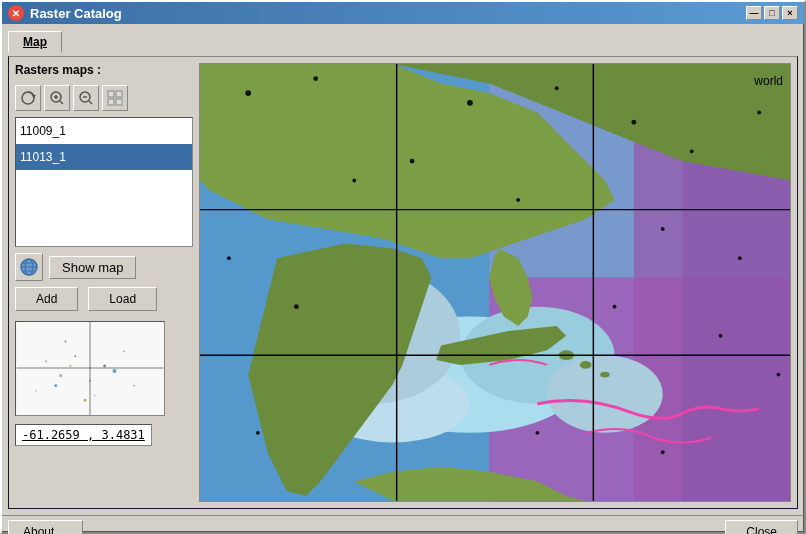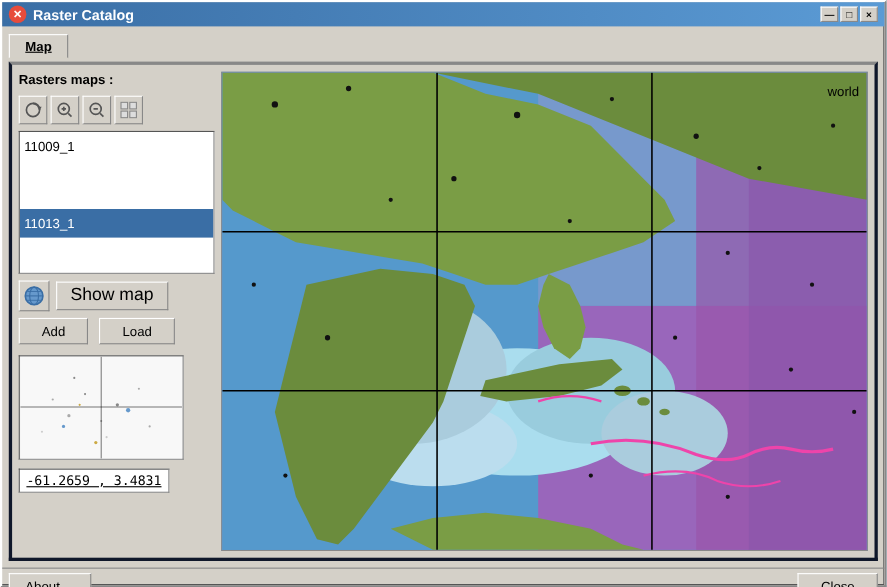--- a/index.html
+++ b/index.html
@@ -97,21 +97,21 @@
       position: relative;
       top: 1px;
     }
     .tab.active {
       background: #d4d0c8;
       border-bottom: 1px solid #d4d0c8;
       z-index: 2;
       font-weight: bold;
     }
     .tab-panel {
-      border: 3px solid #0f172a;
+      border: 1px solid #0f172a;
       border-top-color: #888;
       background: #d4d0c8;
       flex: 1;
       display: flex;
       flex-direction: column;
       padding: 6px;
       gap: 4px;
     }
     .main-content {
       display: flex;
@@ -158,21 +158,20 @@
       overflow-y: auto;
       font-size: 12px;
     }
     .raster-item {
       padding: 6px 4px;
       cursor: pointer;
     }
     .raster-item.selected {
       background: #3a6ea5;
       color: white;
-      margin-top: 44px;
     }
     .show-map-row {
       display: flex;
       align-items: center;
       gap: 6px;
     }
     .globe-btn {
       width: 28px;
       height: 28px;
       background: #d4d0c8;
@@ -185,21 +184,21 @@
       justify-content: center;
       font-size: 16px;
     }
     .show-map-btn {
       padding: 3px 12px;
       background: #d4d0c8;
       border: 1px solid #888;
       border-top-color: #fff;
       border-left-color: #fff;
       cursor: pointer;
-      font-size: 16px;
+      font-size: 13px;
     }
     .action-row {
       display: flex;
       gap: 10px;
     }
     .action-btn {
       padding: 4px 20px;
       background: #d4d0c8;
       border: 1px solid #888;
       border-top-color: #fff;

